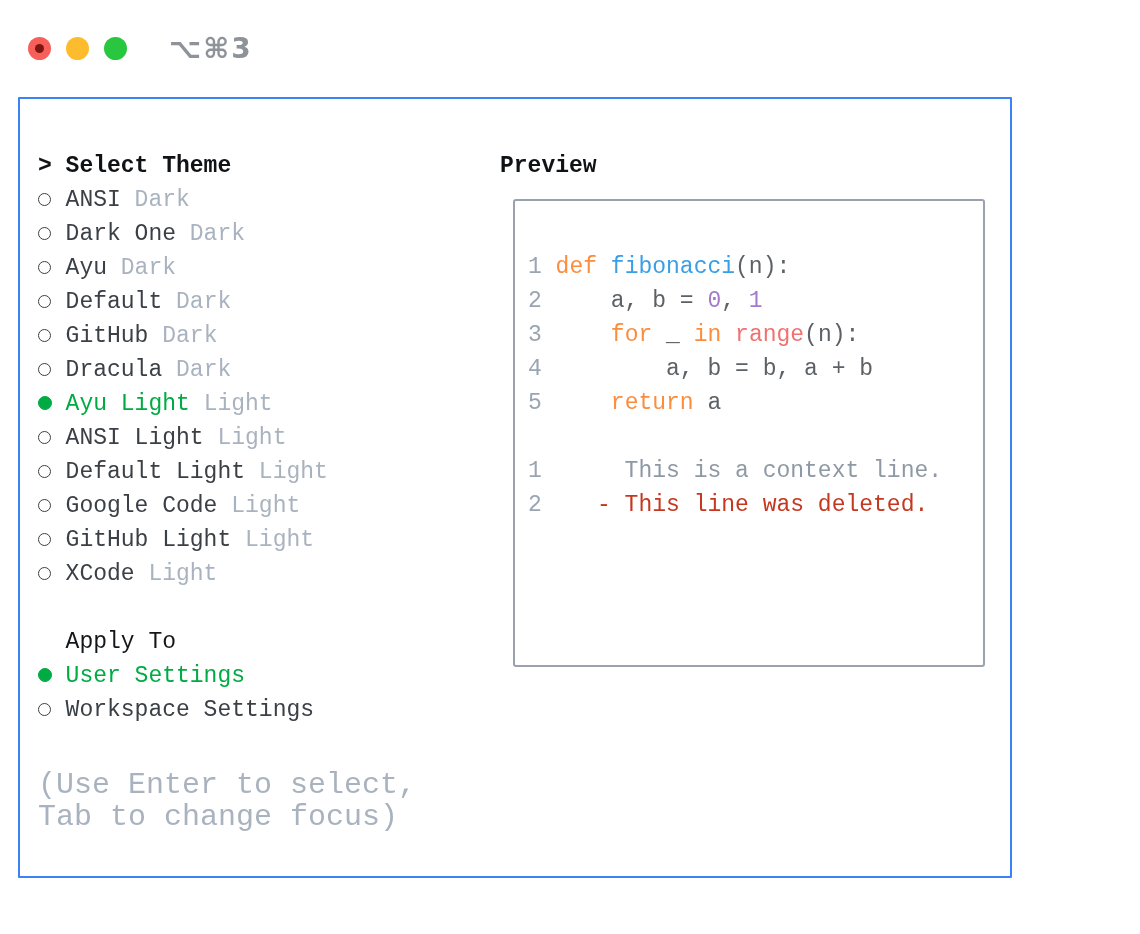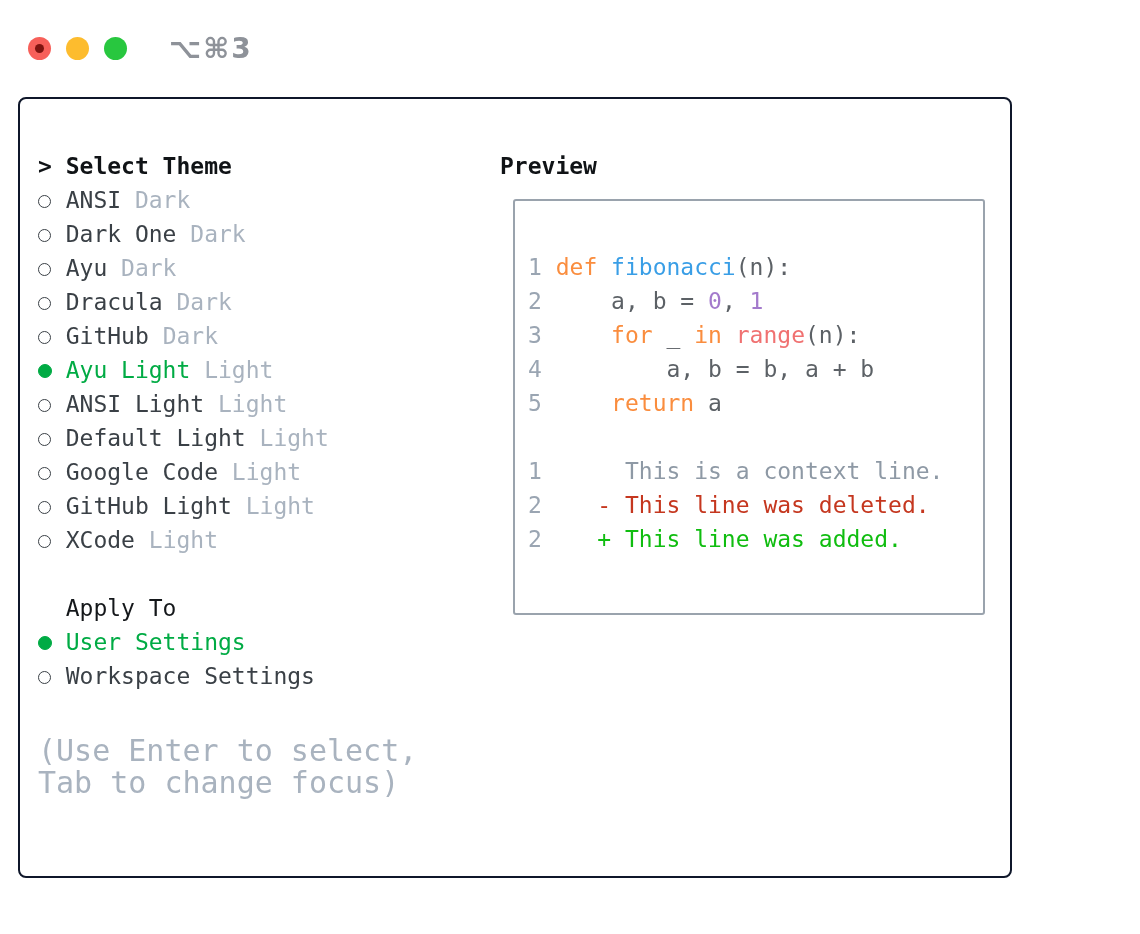--- a/index.html
+++ b/index.html
@@ -16,41 +16,41 @@
   .tl.red .dot{width:9px;height:9px;border-radius:50%;background:#7e1410;}
   .tl.yellow{background:#fdbc2e;}
   .tl.green{background:#28c73f;}
   .shortcut{
     margin-left:42px;font-family:"DejaVu Sans","Liberation Sans",sans-serif;
     font-size:28px;font-weight:bold;color:#8e9299;letter-spacing:2px;
   }
   
   .panel{
     position:absolute;left:18px;top:97px;width:994px;height:781px;
-    border:2px solid #0f172a;border-radius:8px;background:#ffffff;box-sizing:border-box;
+    border:2px solid #3b82f6;border-radius:1px;background:#ffffff;box-sizing:border-box;font-family:Liberation Mono, monospace;
   }
   .row{height:34px;line-height:34px;font-size:23px;white-space:pre;color:#3a4046;}
   .left-col{position:absolute;left:18px;top:50px;width:446px;}
   .marker{display:inline-block;width:2ch;vertical-align:top;}
   .marker.prompt{font-weight:bold;color:#101316;}
   .radio{display:inline-block;width:13px;height:13px;border:1.5px solid #3a4046;border-radius:50%;box-sizing:border-box;}
   .selected .radio{background:#00ab44;border-color:#00ab44;width:14px;height:14px;}
   .bold{font-weight:bold;color:#101316;}
   .item-name{color:#3a4046;}
   .selected .item-name{color:#00ab44;}
   .variant{color:#a9b3bf;text-align:center;}
   .apply-title{color:#14171a;}
   .hint{
     margin-top:8px;font-size:30px;line-height:32px;color:#a9b3bf;
     width:446px;white-space:normal;word-wrap:normal;
   }
   
   .preview-title{position:absolute;left:480px;top:50px;}
   .preview-box{
-    position:absolute;left:493px;top:100px;width:472px;height:416px;
+    position:absolute;left:493px;top:100px;width:472px;height:468px;
     border:2px solid #9aa3ad;border-radius:3px;background:#ffffff;box-sizing:border-box;
   }
   .code{position:absolute;left:13px;top:49px;}
   .lnum{color:#9aa5b2;}
   .c-kw{color:#fa8d3e;}
   .c-fn{color:#399ee6;}
   .c-fg{color:#5c6166;}
   .c-const{color:#a37acc;}
   .c-coral{color:#f07171;}
   .c-ctx{color:#8e99a5;}
@@ -75,22 +75,23 @@
 
   <div class="panel">
 
     <div class="left-col">
       <div class="row"><span class="marker prompt">&gt;</span><span class="bold">Select Theme</span></div>
 
       <div id="theme-list">
           <div class="row theme-item"><span class="marker"><span class="radio"></span></span><span class="item-name">ANSI</span><span class="variant"> Dark</span></div>
           <div class="row theme-item"><span class="marker"><span class="radio"></span></span><span class="item-name">Dark One</span><span class="variant"> Dark</span></div>
           <div class="row theme-item"><span class="marker"><span class="radio"></span></span><span class="item-name">Ayu</span><span class="variant"> Dark</span></div>
+          <div class="row theme-item"><span class="marker"><span class="radio"></span></span><span class="item-name">Default</span><span class="variant"> Dark</span></div>
+          <div class="row theme-item"><span class="marker"><span class="radio"></span></span><span class="item-name">GitHub</span><span class="variant"> Dark</span></div>
           <div class="row theme-item"><span class="marker"><span class="radio"></span></span><span class="item-name">Dracula</span><span class="variant"> Dark</span></div>
-          <div class="row theme-item"><span class="marker"><span class="radio"></span></span><span class="item-name">GitHub</span><span class="variant"> Dark</span></div>
           <div class="row theme-item selected"><span class="marker"><span class="radio"></span></span><span class="item-name">Ayu Light</span><span class="variant"> Light</span></div>
           <div class="row theme-item"><span class="marker"><span class="radio"></span></span><span class="item-name">ANSI Light</span><span class="variant"> Light</span></div>
           <div class="row theme-item"><span class="marker"><span class="radio"></span></span><span class="item-name">Default Light</span><span class="variant"> Light</span></div>
           <div class="row theme-item"><span class="marker"><span class="radio"></span></span><span class="item-name">Google Code</span><span class="variant"> Light</span></div>
           <div class="row theme-item"><span class="marker"><span class="radio"></span></span><span class="item-name">GitHub Light</span><span class="variant"> Light</span></div>
           <div class="row theme-item"><span class="marker"><span class="radio"></span></span><span class="item-name">XCode</span><span class="variant"> Light</span></div>
         </div>
 
       <div class="row"></div>
 
@@ -111,18 +112,17 @@
     <div class="preview-box">
       <div class="code" id="code">
           <div class="row"><span class="lnum">1 </span><span class="c-kw">def </span><span class="c-fn">fibonacci</span><span class="c-fg">(n):</span></div>
           <div class="row"><span class="lnum">2 </span><span class="c-fg">    a, b = </span><span class="c-const">0</span><span class="c-fg">, </span><span class="c-const">1</span></div>
           <div class="row"><span class="lnum">3 </span><span class="c-fg">    </span><span class="c-kw">for</span><span class="c-fg"> _ </span><span class="c-kw">in</span><span class="c-fg"> </span><span class="c-coral">range</span><span class="c-fg">(n):</span></div>
           <div class="row"><span class="lnum">4 </span><span class="c-fg">        a, b = b, a + b</span></div>
           <div class="row"><span class="lnum">5 </span><span class="c-fg">    </span><span class="c-kw">return</span><span class="c-fg"> a</span></div>
           <div class="row"><span class="lnum"> </span></div>
           <div class="row"><span class="lnum">1 </span><span class="c-ctx">     This is a context line.</span></div>
           <div class="row"><span class="lnum">2 </span><span class="c-del">   - This line was deleted.</span></div>
-          <div class="row"><span class="lnum">2 </span><span class="c-add">   + This line was added.</span></div>
         </div>
     </div>
 
   </div>
 </div>
 
 </body></html>

